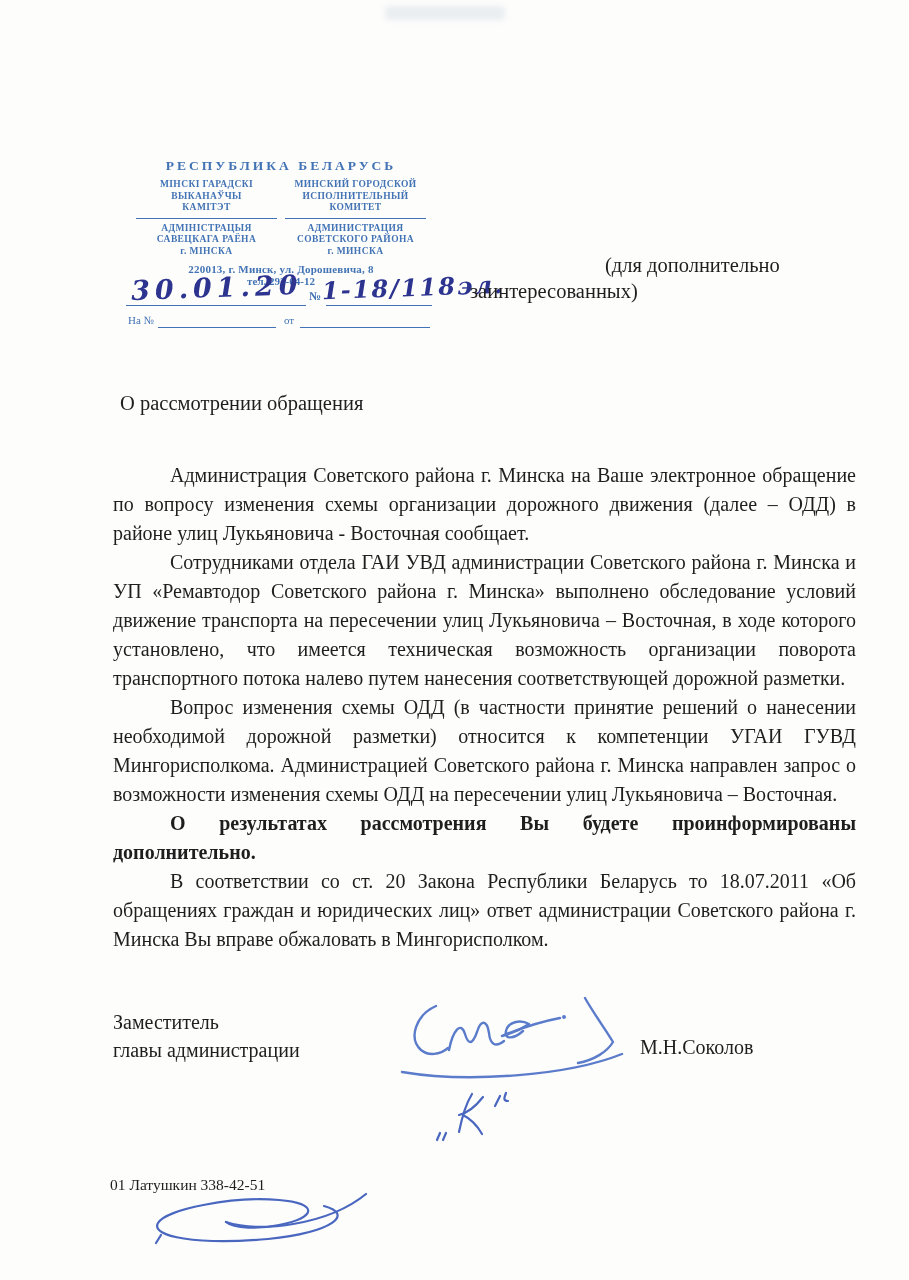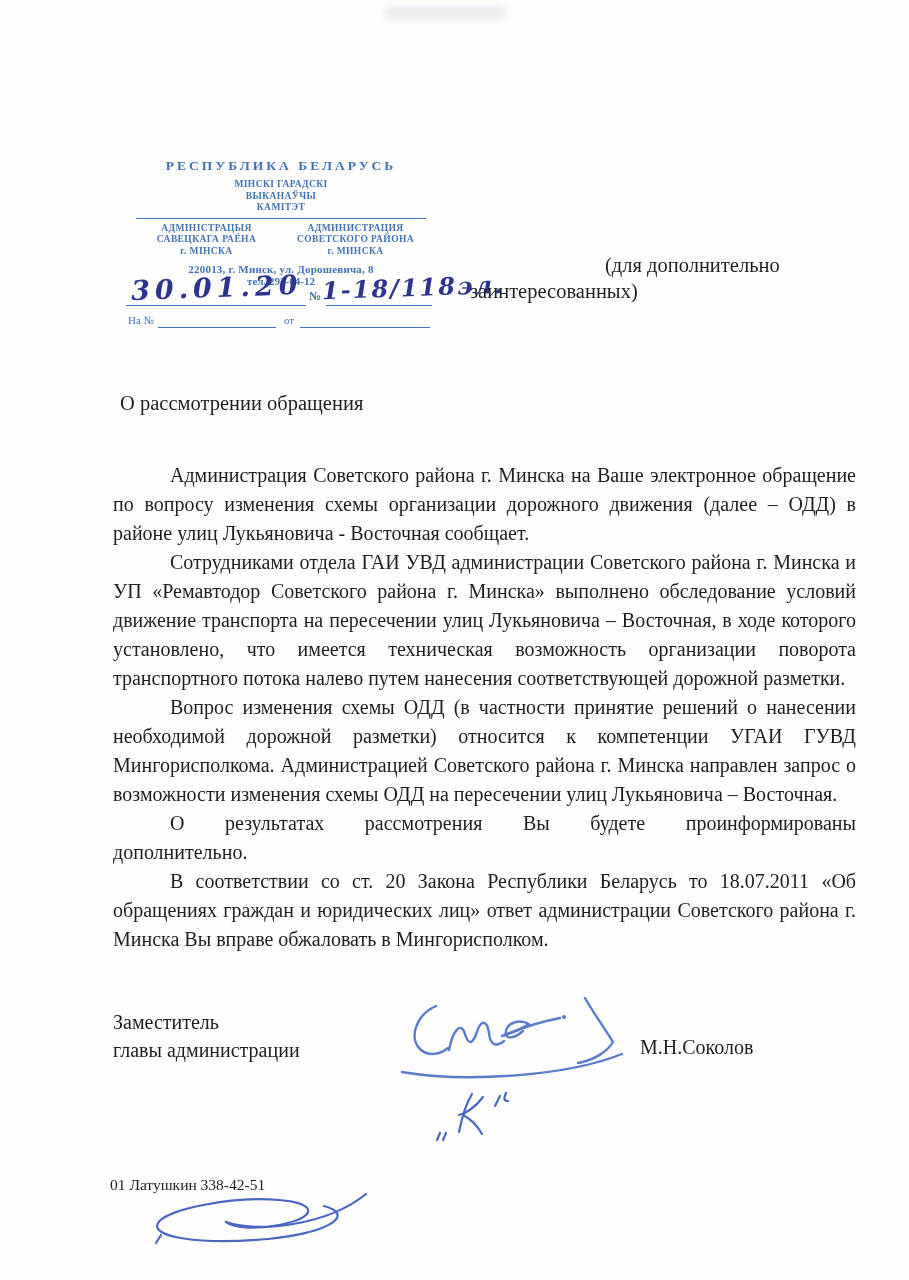--- a/index.html
+++ b/index.html
@@ -64,21 +64,21 @@
   .note .l1 { display:block; padding-left:135px; }
   .note .l2 { display:block; }
 
   
   .subject { position:absolute; left:120px; top:392px; font-size:20.5px; }
   .body-text {
     position:absolute; left:113px; top:461px; width:743px;
     font-size:20px; line-height:29px; text-align:justify;
   }
   .body-text p { margin:0; text-indent:57px; }
-  .body-text p.wide { word-spacing:26px; }
+  .body-text p.wide { word-spacing:26px;font-weight:bold; }
 
   
   .sig-position { position:absolute; left:113px; top:1008px; font-size:20px; line-height:28px; }
   .sig-name { position:absolute; left:640px; top:1036px; font-size:20px; }
   .sig-svg { position:absolute; left:392px; top:988px; }
   .kmark-svg { position:absolute; left:425px; top:1088px; }
 
   
   .executor { position:absolute; left:110px; top:1176px; font-size:15.5px; }
   .scribble-svg { position:absolute; left:138px; top:1184px; }
@@ -94,20 +94,23 @@
 <div class="page">
 
   <div class="smudge"></div>
 
   <div class="letterhead">
     <div class="lh-country">РЕСПУБЛИКА  БЕЛАРУСЬ</div>
     <div class="lh-cols">
       <div class="lh-col rule pre">МІНСКІ ГАРАДСКІ
 ВЫКАНАЎЧЫ
 КАМІТЭТ</div>
+      <div class="lh-col rule pre">МИНСКИЙ ГОРОДСКОЙ
+ИСПОЛНИТЕЛЬНЫЙ
+КОМИТЕТ</div>
     </div>
     <div class="lh-cols second">
       <div class="lh-col pre">АДМІНІСТРАЦЫЯ
 САВЕЦКАГА РАЁНА
 г. МІНСКА</div>
       <div class="lh-col pre">АДМИНИСТРАЦИЯ
 СОВЕТСКОГО РАЙОНА
 г. МИНСКА</div>
     </div>
     <div class="lh-address">220013, г. Минск, ул. Дорошевича, 8</div>

